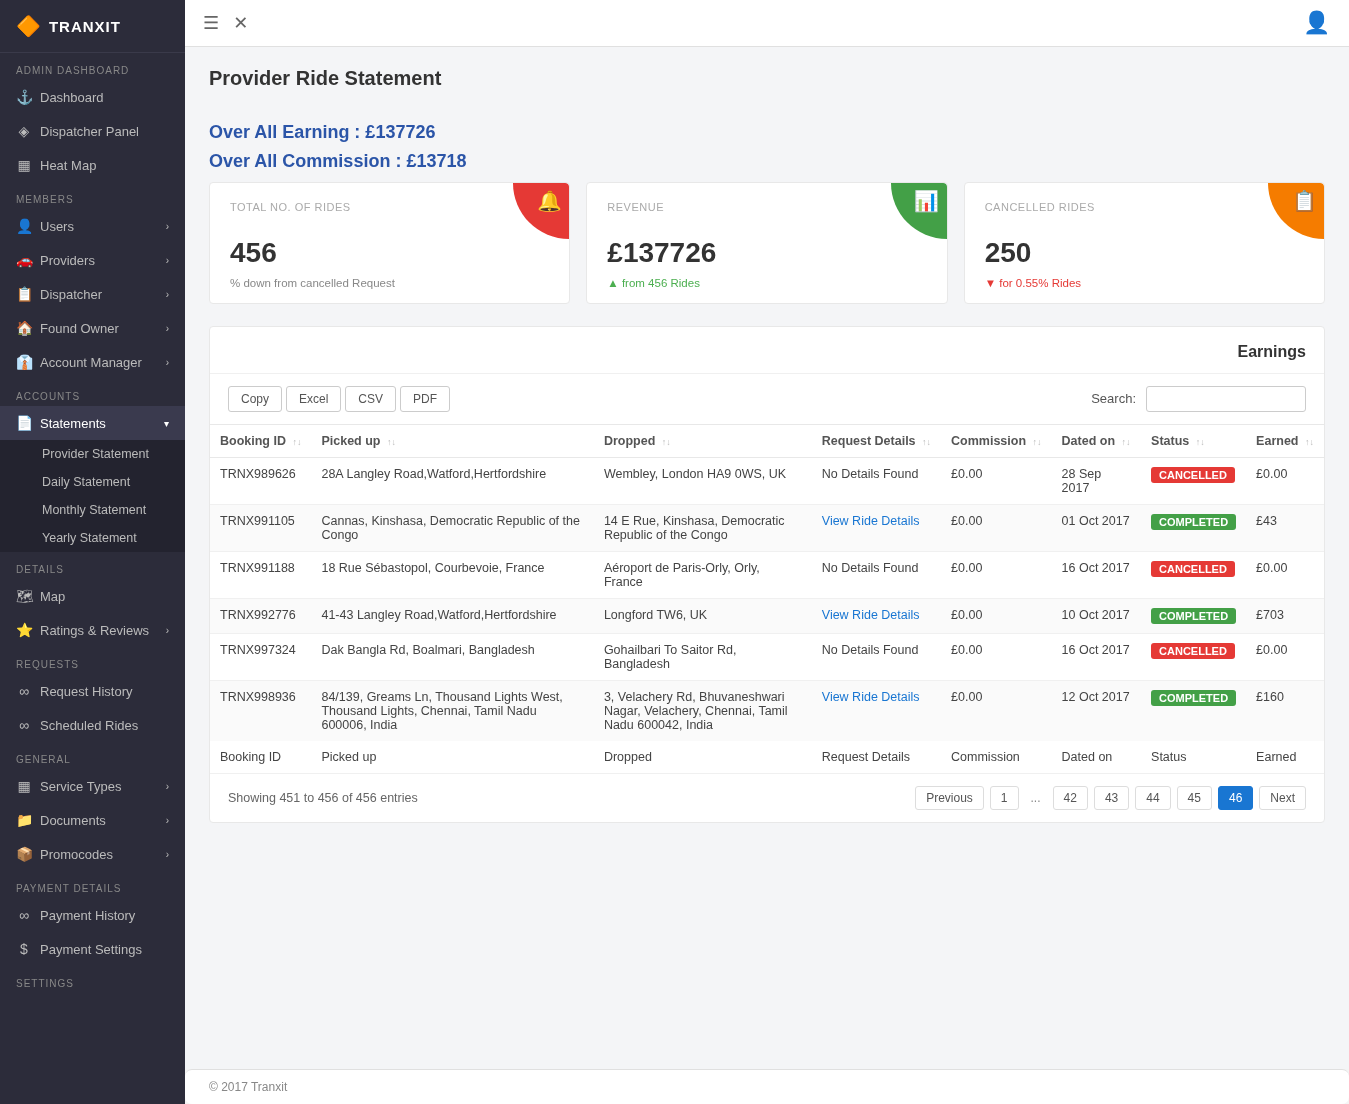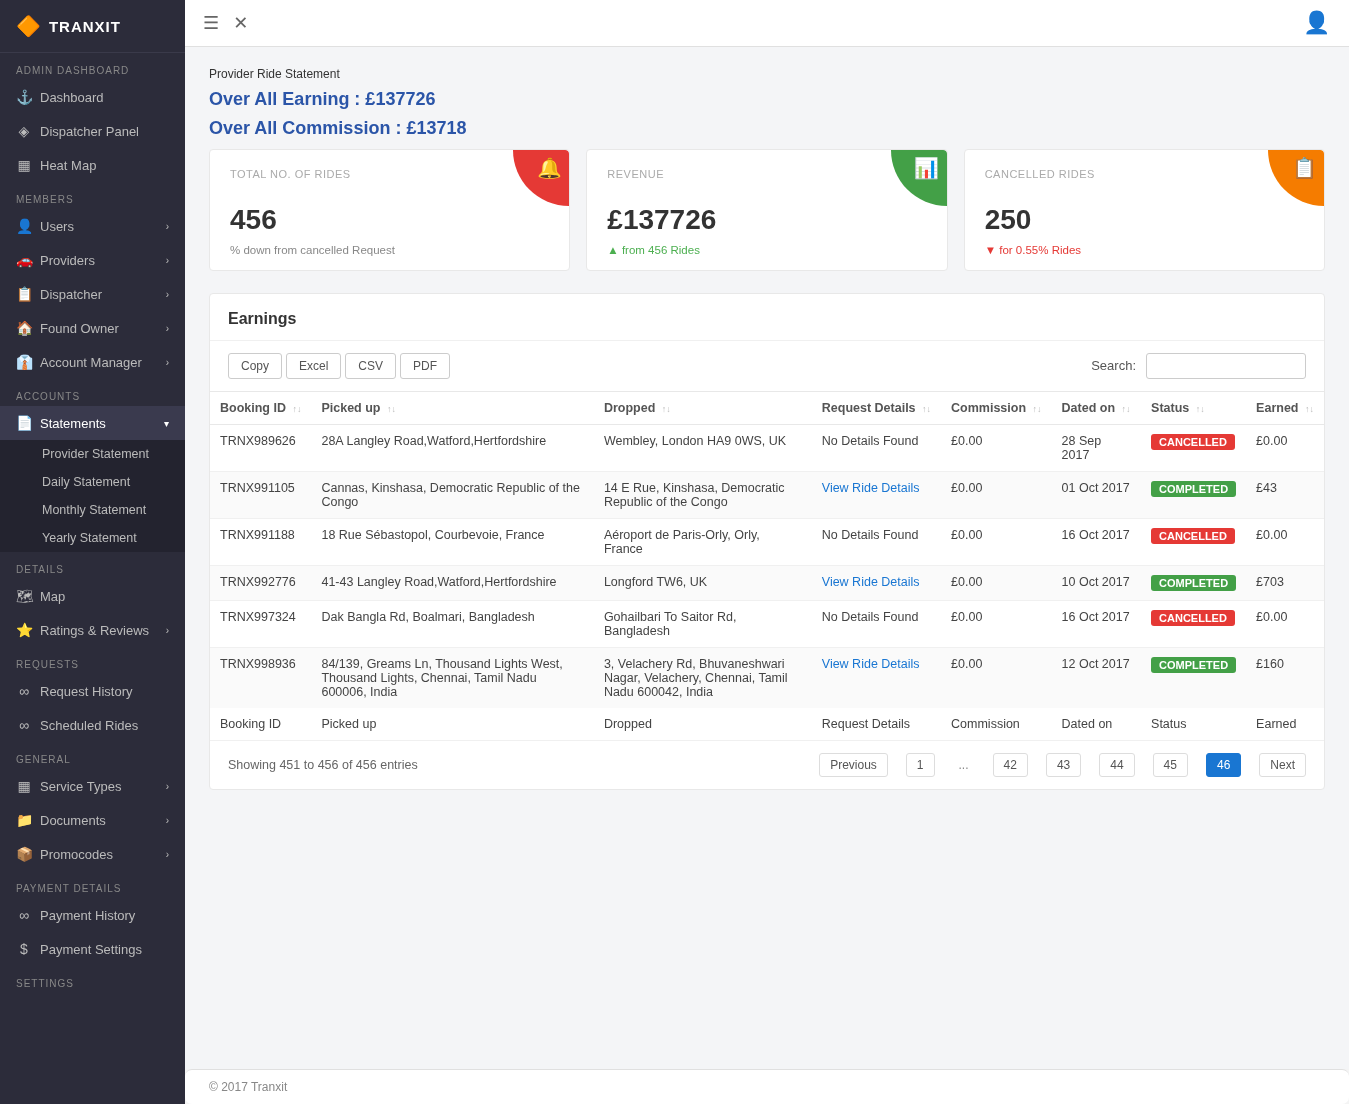--- a/index.html
+++ b/index.html
@@ -77,24 +77,24 @@
     .topbar-right { margin-left: auto; }
     .avatar-icon { font-size: 22px; color: #888; }
 
     #content {
       flex: 1;
       overflow-y: auto;
       padding: 20px 24px;
       background: #f4f5f7;
     }
     .page-title {
-      font-size: 12px;
-      font-weight: 400;
+      font-size: 20px;
+      font-weight: 700;
       color: #333;
-      margin-bottom: 4px;
+      margin-bottom: 28px;
     }
     .overall-stats {
       text-align: left;
       margin-bottom: 6px;
     }
     .overall-stats p {
       font-size: 18px;
       font-weight: bold;
       color: #2b55a8;
       line-height: 1.6;
@@ -158,20 +158,21 @@
       border-radius: 4px;
       border: 1px solid #e8e8e8;
       padding: 16px 0 0;
     }
     .earnings-title {
       font-size: 16px;
       font-weight: 600;
       color: #333;
       padding: 0 18px 12px;
       border-bottom: 1px solid #f0f0f0;
+      text-align: right;
     }
     .table-controls {
       display: flex;
       align-items: center;
       padding: 12px 18px;
       gap: 4px;
     }
     .btn-small {
       padding: 5px 12px;
       font-size: 12px;
@@ -231,21 +232,21 @@
       display: flex;
       align-items: center;
       justify-content: space-between;
       padding: 12px 18px;
       border-top: 1px solid #f0f0f0;
       font-size: 12.5px;
       color: #666;
     }
     .pagination {
       display: flex;
-      gap: 18px;
+      gap: 6px;
       align-items: center;
     }
     .page-btn {
       padding: 4px 10px;
       border: 1px solid #ddd;
       background: #fff;
       border-radius: 3px;
       cursor: pointer;
       font-size: 12px;
       color: #555;

